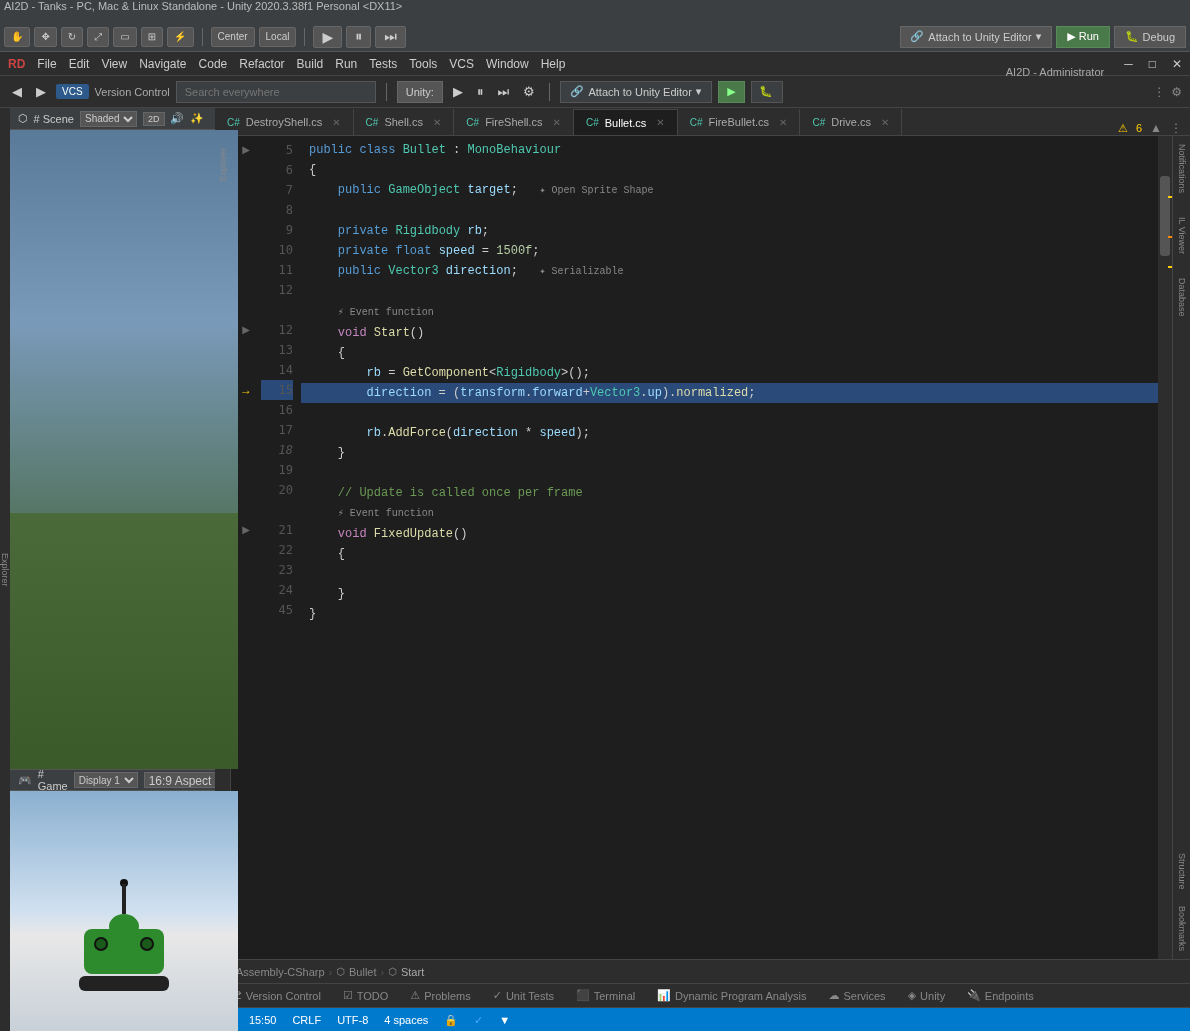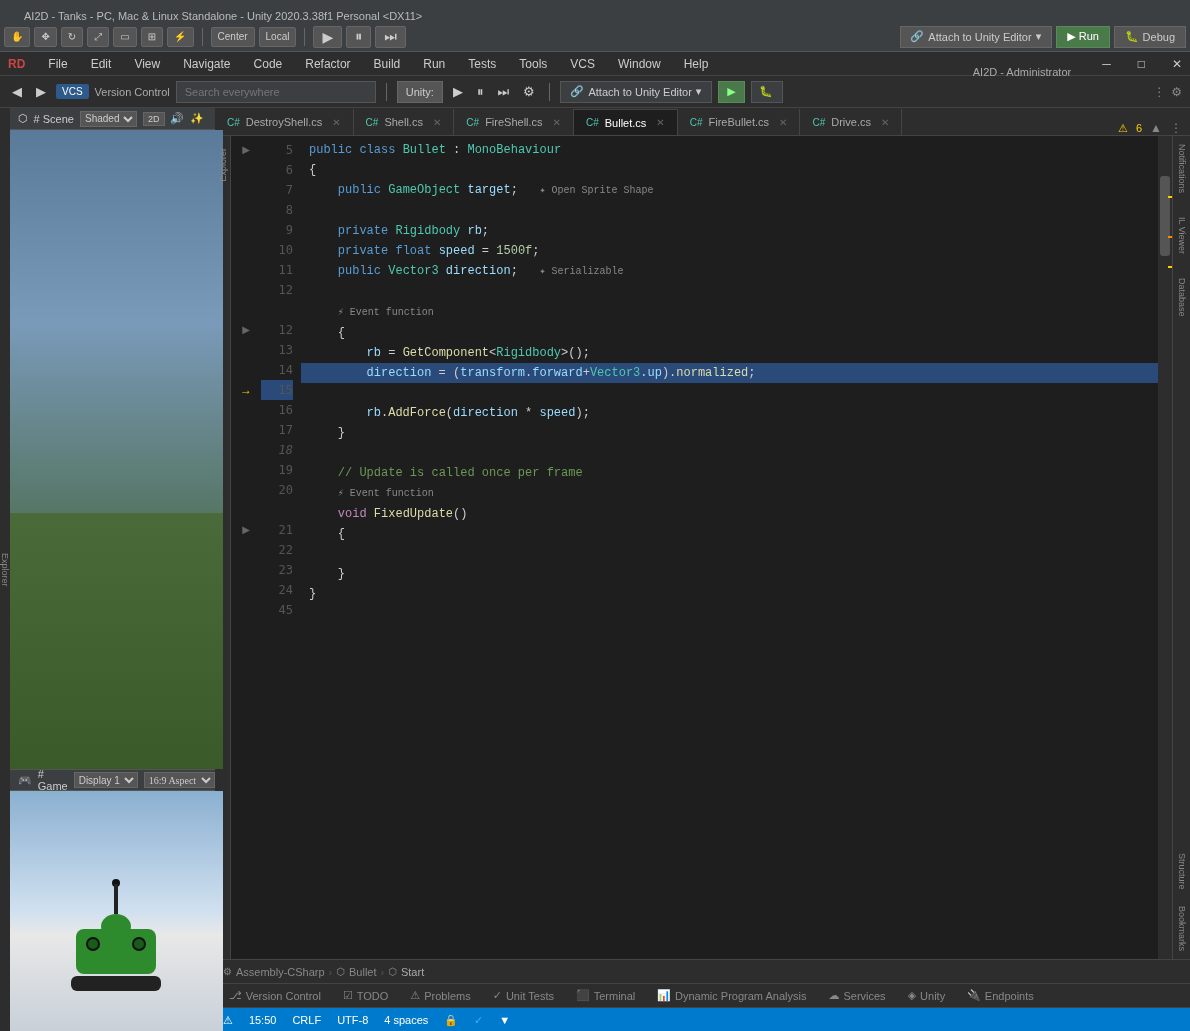--- a/index.html
+++ b/index.html
@@ -1,33 +1,33 @@
 <!DOCTYPE html>
 <html><head>
   <meta charset="utf-8">
   <style>
     * { margin: 0; padding: 0; box-sizing: border-box; }
     body { width: 1190px; height: 1031px; overflow: hidden; background: #2b2b2b; font-family: 'Segoe UI', Arial, sans-serif; font-size: 12px; color: #ccc; }
 
     
-    #title-bar { background: #3c3f41; height: 22px; display: flex; align-items: flex-end; padding: 0 24px; color: #bbb; font-size: 11px; }
+    #title-bar { background: #3c3f41; height: 22px; display: flex; align-items: flex-start; padding: 0 4px; color: #bbb; font-size: 11px; }
 
     
     #unity-toolbar { background: #3c3f41; height: 30px; display: flex; align-items: center; padding: 0 4px; border-bottom: 1px solid #555; gap: 4px; }
     .toolbar-btn { background: #555; border: 1px solid #666; color: #ccc; font-size: 10px; padding: 2px 6px; cursor: pointer; border-radius: 2px; height: 20px; display: flex; align-items: center; }
     .toolbar-spacer { width: 1px; background: #666; height: 18px; margin: 0 4px; }
     .play-btn { background: #555; border: 1px solid #666; color: #ccc; font-size: 14px; padding: 2px 8px; cursor: pointer; border-radius: 2px; height: 22px; display: flex; align-items: center; }
     #unity-center { display: flex; align-items: center; gap: 4px; }
     #unity-right { margin-left: auto; display: flex; align-items: center; gap: 4px; }
     #attach-btn { background: #555; border: 1px solid #666; color: #ccc; font-size: 11px; padding: 2px 10px; cursor: pointer; height: 22px; display: flex; align-items: center; gap: 4px; }
     #run-btn { background: #4a7a4a; border: 1px solid #5a8a5a; color: #fff; font-size: 11px; padding: 2px 10px; cursor: pointer; height: 22px; display: flex; align-items: center; gap: 4px; }
     #debug-btn { background: #555; border: 1px solid #666; color: #ccc; font-size: 11px; padding: 2px 10px; cursor: pointer; height: 22px; display: flex; align-items: center; gap: 4px; }
 
     
-    #rider-menubar { background: #2d2d2d; height: 24px; display: flex; align-items: center; padding: 0 8px; border-bottom: 1px solid #444; gap: 23px; font-size: 12px; color: #ccc; }
+    #rider-menubar { background: #2d2d2d; height: 24px; display: flex; align-items: center; padding: 0 8px; border-bottom: 1px solid #444; gap: 12px; font-size: 12px; color: #ccc; }
     #rider-menubar span { cursor: pointer; }
     #rider-title { margin-left: auto; color: #aaa; font-size: 11px; margin-top: 17px; }
 
     
     #rider-toolbar { background: #2d2d2d; height: 32px; display: flex; align-items: center; padding: 0 8px; border-bottom: 1px solid #444; gap: 6px; }
     .rider-tool-btn { background: transparent; border: none; color: #ccc; cursor: pointer; padding: 2px 4px; font-size: 13px; }
     #search-box { background: #3c3f41; border: 1px solid #555; color: #ccc; font-size: 11px; padding: 2px 8px; width: 200px; height: 22px; }
     #unity-badge { background: #555; border: 1px solid #666; color: #ccc; font-size: 11px; padding: 2px 8px; height: 22px; display: flex; align-items: center; }
     #attach-btn2 { background: #3c3f41; border: 1px solid #555; color: #ccc; font-size: 11px; padding: 2px 10px; height: 22px; display: flex; align-items: center; gap: 4px; cursor: pointer; }
     #run-btn2 { background: #4a7a4a; border: 1px solid #5a8a5a; color: #fff; font-size: 11px; padding: 2px 8px; height: 22px; display: flex; align-items: center; cursor: pointer; }
@@ -226,21 +226,21 @@
 
           <div style="position:absolute;bottom:0;left:0;width:100%;height:40%;background:linear-gradient(180deg,#4a6a3a,#3a5a2a);"></div>
         </div>
 
         <div id="unity-game-header">
           <span>🎮</span>
           <span># Game</span>
           <select style="background:#555;border:1px solid #666;color:#ccc;font-size:10px;height:16px;">
             <option>Display 1</option>
           </select>
-          <select style="background:#555;border:1px solid #666;color:#ccc;font-size:10px;height:16px;font-family:Liberation Serif, serif;">
+          <select style="background:#555;border:1px solid #666;color:#ccc;font-size:12px;height:16px;">
             <option>16:9 Aspect</option>
           </select>
         </div>
         <div id="game-view-container">
           <div id="game-bg"></div>
           <div id="tank-container">
             <div style="position:relative;">
               <div class="bullet-dot"></div>
               <div class="tank-body">
                 <div class="tank-turret">
@@ -387,20 +387,23 @@
           </span>
           <span class="line-normal">
             &nbsp;&nbsp;&nbsp;&nbsp;<span class="kw">public</span> <span class="type">Vector3</span> <span class="prop">direction</span>;
             &nbsp;&nbsp;<span class="hint">✦ Serializable</span>
           </span>
           <span class="line-normal">&nbsp;</span>
           <span class="line-normal">
             &nbsp;&nbsp;&nbsp;&nbsp;<span class="hint">⚡ Event function</span>
           </span>
           <span class="line-normal">
+            &nbsp;&nbsp;&nbsp;&nbsp;<span class="kw2">void</span> <span class="method">Start</span>()
+          </span>
+          <span class="line-normal">
             &nbsp;&nbsp;&nbsp;&nbsp;<span style="color:#ccc;">{</span>
           </span>
           <span class="line-normal">
             &nbsp;&nbsp;&nbsp;&nbsp;&nbsp;&nbsp;&nbsp;&nbsp;<span class="prop">rb</span> = <span class="method">GetComponent</span>&lt;<span class="type">Rigidbody</span>&gt;();
           </span>
           <span class="line-highlight">
             &nbsp;&nbsp;&nbsp;&nbsp;&nbsp;&nbsp;&nbsp;&nbsp;<span class="prop">direction</span> = (<span class="prop">transform</span>.<span class="prop">forward</span>+<span class="type">Vector3</span>.<span class="prop">up</span>).<span class="method">normalized</span>;
           </span>
           <span class="line-normal">&nbsp;</span>
           <span class="line-normal">

